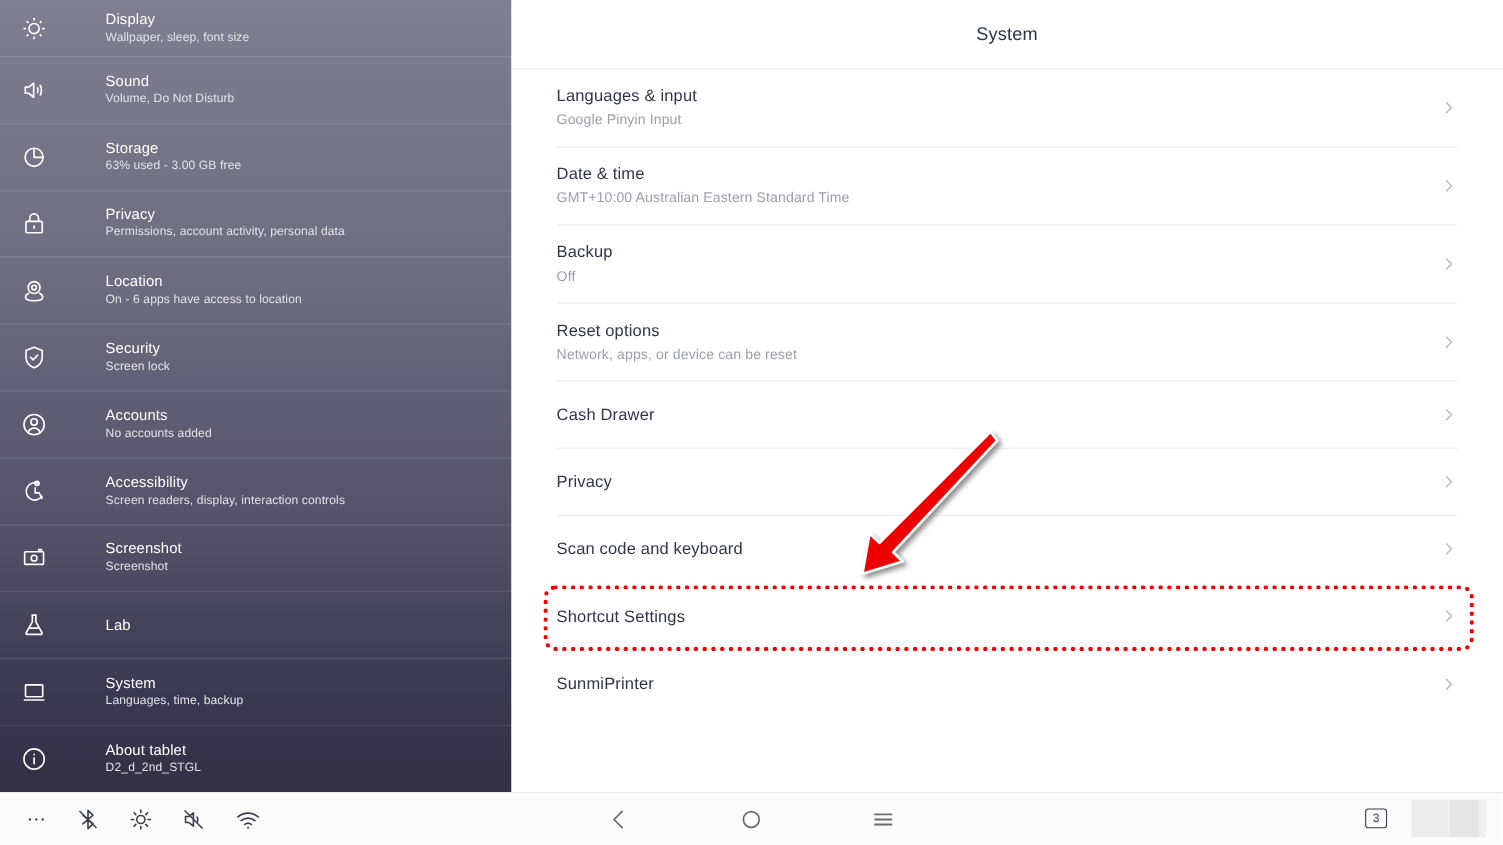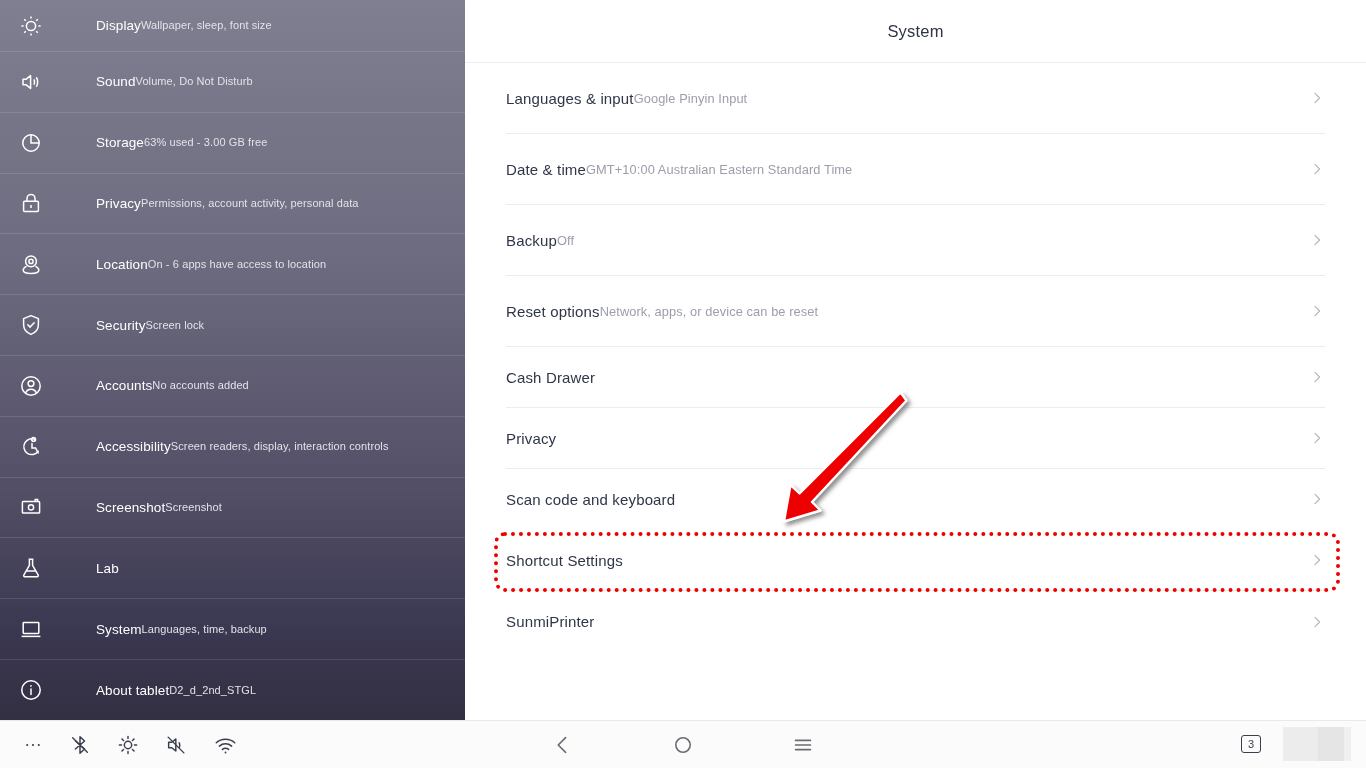--- a/index.html
+++ b/index.html
@@ -18,40 +18,40 @@
   }
   .sb-row {
     position:relative; height:60.8px; display:flex; align-items:center;
     border-bottom:1px solid rgba(255,255,255,0.12);
   }
   .sb-icon {
     width:62px; min-width:62px; display:flex; align-items:center; justify-content:center;
     color:#ffffff;
   }
   .sb-icon svg { display:block; }
-  .sb-text { display:flex; flex-direction:row; justify-content:flex-start; padding-left:34px; }
+  .sb-text { display:flex; flex-direction:column; justify-content:flex-start; padding-left:34px; }
   .sb-title { font-size:13.5px; color:#ffffff; line-height:17px; letter-spacing:0.1px; }
   .sb-sub { font-size:11px; color:#e3e2e9; line-height:17px; letter-spacing:0.1px; }
 
   
   #main {
     position:absolute; left:465px; top:0; width:901px; height:720px;
     background:#ffffff;
   }
   #main-header {
     height:63px; display:flex; align-items:center; justify-content:center;
     border-bottom:1px solid #ededf0;
   }
   #main-title { font-size:16.5px; color:#2f3545; letter-spacing:0.2px; }
   #main-list { position:relative; }
   .row {
     position:relative; height:71px; display:flex; align-items:center;
     margin:0 41px; border-bottom:1px solid #ececee;
   }
-  .row-text { display:flex; flex-direction:row; justify-content:center; }
+  .row-text { display:flex; flex-direction:column; justify-content:center; }
   .row-title { font-size:15px; color:#303648; line-height:21px; letter-spacing:0.15px; }
   .row-sub { font-size:12.8px; color:#9d9dab; line-height:20px; letter-spacing:0.1px; margin-top:1px; }
   .row-chevron {
     position:absolute; right:0; top:50%; transform:translateY(-50%);
     color:#b9b9c4;
   }
   .row-chevron svg { display:block; }
 
   
   #annot-box {

